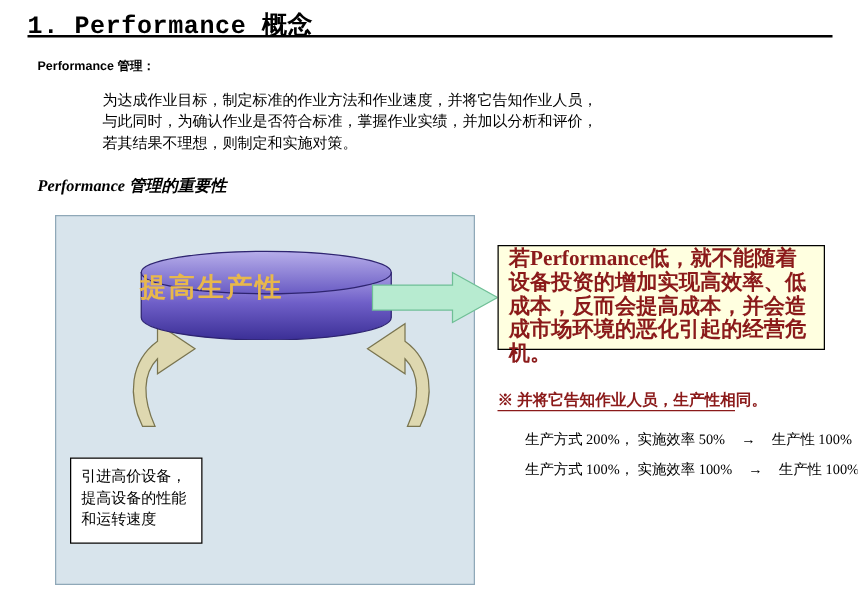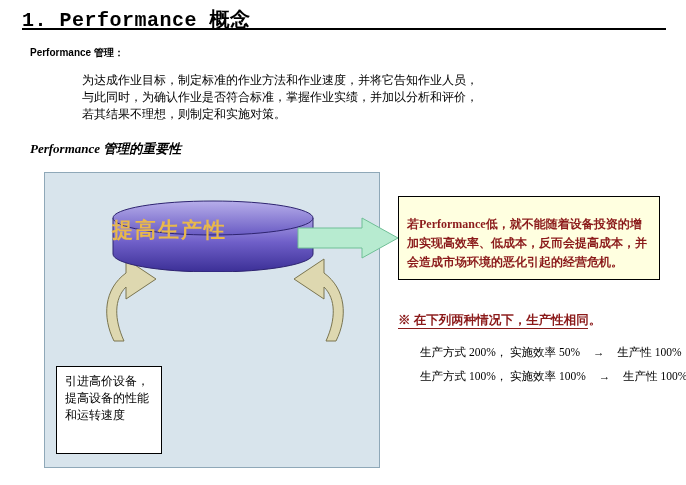--- a/index.html
+++ b/index.html
@@ -123,21 +123,21 @@
     font-size: 12px;
     line-height: 17px;
     padding: 6px 6px 4px 8px;
     box-sizing: border-box;
     white-space: pre-line;
   }
   .caption-left {
     left: 56px;
     top: 366px;
     width: 106px;
-    height: 88px;
+    height: 69px;
   }
   .caption-right {
     left: 240px;
     top: 366px;
     width: 122px;
     height: 70px;
   }
 
   
   .green-arrow {
@@ -151,23 +151,23 @@
   
   .callout {
     position: absolute;
     left: 398px;
     top: 196px;
     width: 262px;
     height: 84px;
     background: #ffffe0;
     border: 1px solid #000000;
     box-sizing: border-box;
-    padding: 18px 8px;
-    font-family: "Liberation Serif", serif;
-    font-size: 12px;
+    padding: 0 8px;
+    font-family: "Liberation Serif", serif;
+    font-size: 17px;
     line-height: 19px;
     font-weight: bold;
     color: #8b1a1a;
     white-space: pre-line;
   }
 
   
   .note-heading {
     position: absolute;
     left: 398px;
@@ -253,21 +253,21 @@
 和运转速度</div>
 
   <div class="green-arrow">
     <svg width="104" height="44" viewBox="0 0 104 44">
       <path d="M2,12 L66,12 L66,2 L102,22 L66,42 L66,32 L2,32 Z" fill="#b7ebd0" stroke="#6fbf96" stroke-width="1"></path>
     </svg>
   </div>
 
   <div class="callout">若Performance低，就不能随着设备投资的增加实现高效率、低成本，反而会提高成本，并会造成市场环境的恶化引起的经营危机。</div>
 
-  <div class="note-heading">※ 在下列两种情况下，生产性相同。</div>
+  <div class="note-heading">※ 并将它告知作业人员，生产性相同。</div>
   <div class="note-underline"></div>
   <div class="note-rows">
     <div class="note-row">
       <span>生产方式 200%，</span>
       <span>实施效率 50%</span>
       <span class="arrow">→</span>
       <span>生产性 100%</span>
     </div>
     <div class="note-row">
       <span>生产方式 100%，</span>

